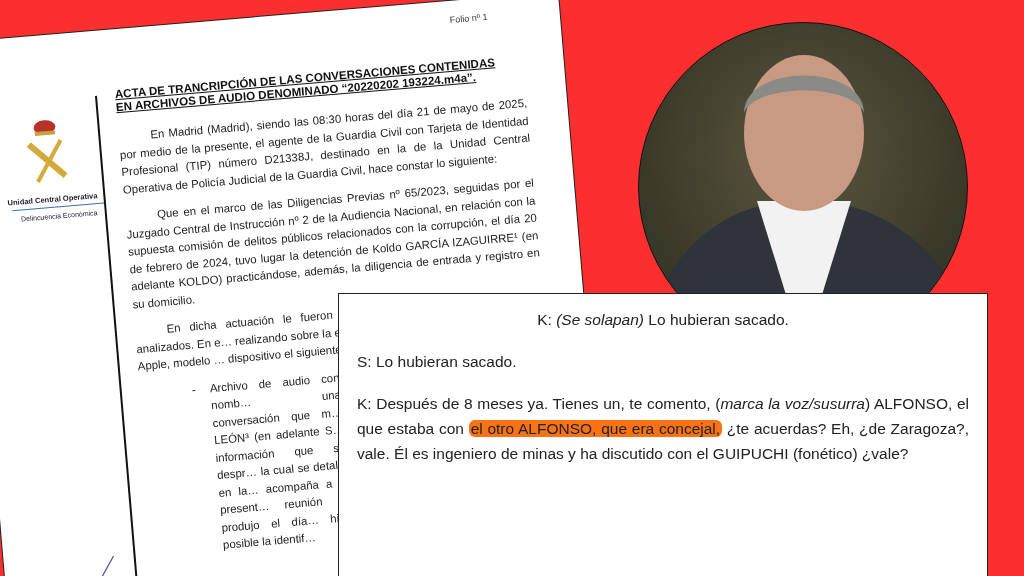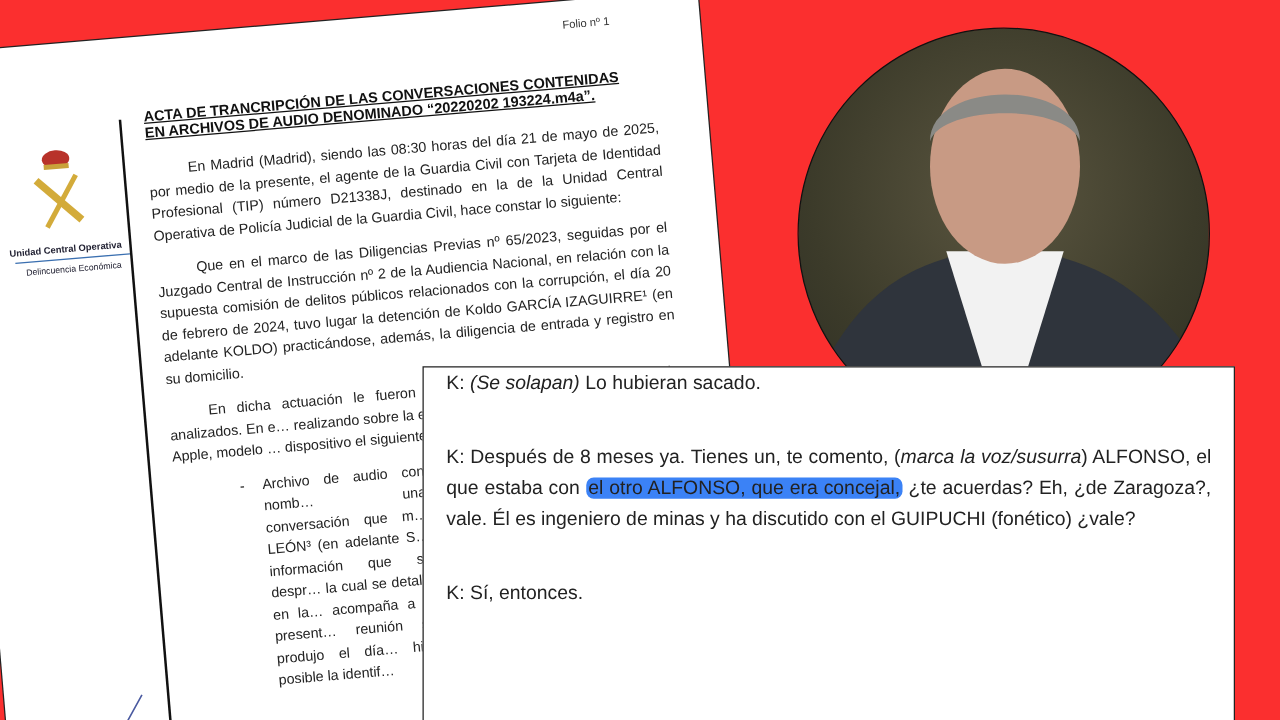--- a/index.html
+++ b/index.html
@@ -14,21 +14,21 @@
   .title{position:absolute;left:150px;top:58px;width:400px;font-size:11.6px;font-weight:bold;text-decoration:underline;line-height:13px;color:#111;}
   .body{position:absolute;left:150px;top:100px;width:410px;font-size:11.4px;line-height:17.5px;color:#222;text-align:justify;}
   .body p{margin:0 0 10px 0;text-indent:32px;}
   .bullet{position:relative;margin-left:70px;width:130px;}
   .bullet:before{content:"-";position:absolute;left:-18px;}
   .sig{position:absolute;left:60px;top:520px;}
   .photo{position:absolute;left:638px;top:22px;width:330px;height:330px;border-radius:50%;overflow:hidden;border:1.5px solid #111;box-sizing:border-box;background:radial-gradient(circle at 50% 40%,#5b5640 0%,#3c3b2a 60%,#2b2c22 100%);}
   .transcript{position:absolute;left:338px;top:293px;width:650px;height:290px;background:#fff;border:1.5px solid #222;box-sizing:border-box;padding:0 18px;font-size:15.5px;color:#222;line-height:25px;}
   .line{margin:0;}
   .gap{height:17px;}
-  .hl{background:#3b82f6;border-radius:6px;padding:0 2px;}
+  .hl{background:#f97316;border-radius:6px;padding:0 2px;}
   .just{text-align:justify;}
 </style>
 </head>
 <body>
 
 <div class="doc">
   <div class="folio">Folio nº 1</div>
   <svg class="logo" viewBox="0 0 50 70">
     <ellipse cx="25" cy="12" rx="11" ry="7" fill="#b8322a"></ellipse>
     <rect x="15" y="16" width="20" height="4" fill="#c9a23a"></rect>
@@ -57,27 +57,27 @@
 <div class="photo" title="Retrato de hombre con chaqueta oscura y camisa blanca">
   <svg width="330" height="330" viewBox="0 0 330 330">
     <path d="M20 270 C 60 190, 120 180, 165 175 C 210 180, 270 190, 320 270 L 330 330 L 0 330 Z" fill="#2f343c"></path>
     <path d="M118 178 L 165 330 L 212 178 Z" fill="#f2f2f2"></path>
     <ellipse cx="165" cy="110" rx="60" ry="78" fill="#c89a84"></ellipse>
     <path d="M105 90 C 105 40, 225 40, 225 90 C 215 60, 115 60, 105 90 Z" fill="#8a8a86"></path>
   </svg>
 </div>
 
 <div class="transcript">
-  <p class="line" style="margin-top:0;">
+  <p class="line" style="margin-top:13px;text-align:center;">
     <span>K:</span>
     <i>(Se solapan)</i><span> Lo hubieran sacado.</span>
   </p>
   <div class="gap"></div>
+  <p class="line">
+    <span>S:</span><span> Lo hubieran sacado.</span>
+  </p>
   <div class="gap"></div>
   <p class="line just">
     <span>K:</span><span> Después de 8 meses ya. Tienes un, te comento, (</span><i>marca la voz/susurra</i><span>) ALFONSO, el que estaba con </span><span class="hl">el otro ALFONSO, que era concejal,</span><span> ¿te acuerdas? Eh, ¿de Zaragoza?, vale. Él es ingeniero de minas y ha discutido con el GUIPUCHI (fonético) ¿vale?</span>
   </p>
   <div class="gap"></div>
   <div class="gap"></div>
-  <p class="line">
-    <span>K:</span><span> Sí, entonces.</span>
-  </p>
 </div>
 
 </body></html>

